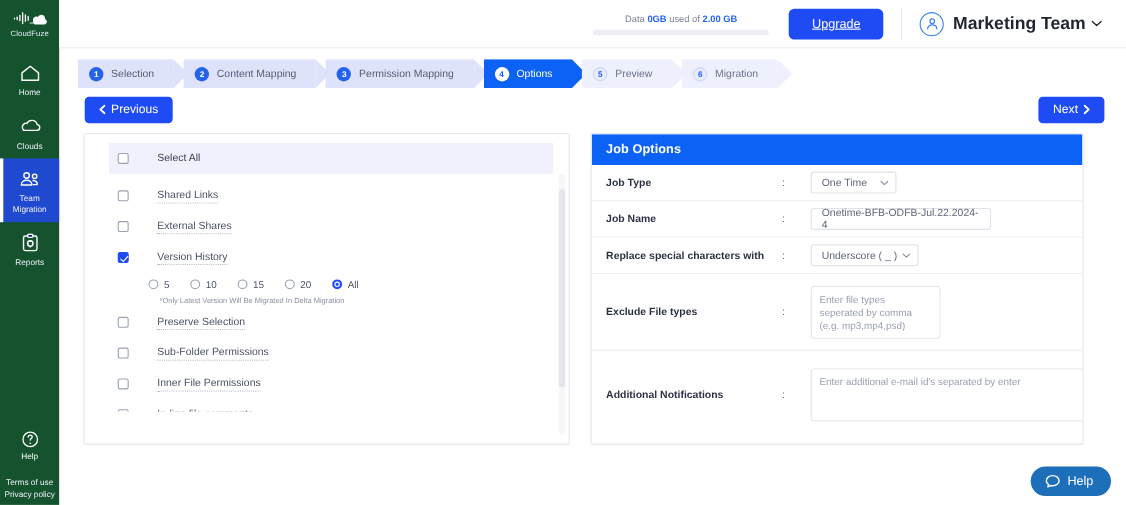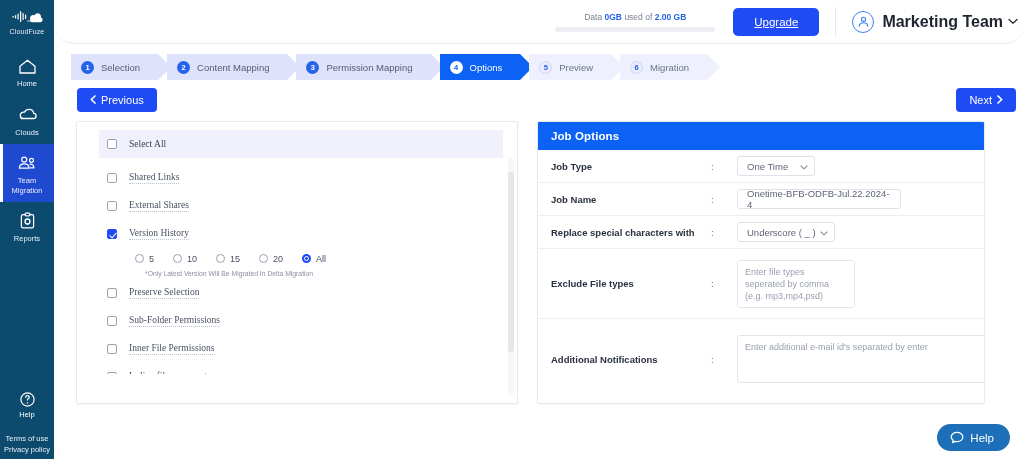--- a/index.html
+++ b/index.html
@@ -7,21 +7,21 @@
     width: 1024px; height: 459px;
     font-family: "Liberation Sans", sans-serif;
     background: #ffffff;
     overflow: hidden;
   }
   .app { position: relative; width: 1024px; height: 459px; display: flex; }
 
   
   .sidebar {
     width: 54px; height: 459px;
-    background: #0c4a6e;
+    background: #14532d;
     color: #ffffff;
     flex: 0 0 54px;
     position: relative;
     display: flex; flex-direction: column;
     align-items: center;
   }
   .logo-block { padding-top: 6px; text-align: center; width: 100%; }
   .logo-mark { height: 20px; display: flex; align-items: center; justify-content: center; }
   .logo-text { font-size: 7px; letter-spacing: .1px; margin-top: 2px; color: #e8eaf6; }
 
@@ -48,21 +48,21 @@
   .help-item .lbl { font-size: 7.5px; margin-top: 1px; }
   .foot-link { font-size: 7.5px; line-height: 11px; color: #eceffb; cursor: pointer; }
 
   
   .main { flex: 1 1 auto; height: 459px; position: relative; background: #ffffff; }
 
   
   .topbar {
     height: 44px; border-bottom: 1px solid #e9ecef;
     display: flex; align-items: center; justify-content: flex-end;
-    padding-right: 6px; background: #fff; border-radius: 20px;
+    padding-right: 22px; background: #fff;
   }
   .data-usage { text-align: center; margin-right: 18px; width: 160px; }
   .data-usage .txt { font-size: 8.5px; color: #7a8194; white-space: nowrap; }
   .data-usage .txt b { color: #2563eb; font-weight: 700; }
   .usage-track {
     height: 5px; border-radius: 4px; background: #eceef3; margin-top: 5px; width: 100%;
   }
   .usage-fill { height: 5px; border-radius: 4px; background: #2563eb; width: 0%; }
   .upgrade-btn {
     background: #1f4bf5; color: #fff; border: none; border-radius: 5px;
@@ -98,21 +98,21 @@
     margin-right: 7px; font-weight: 700; flex: 0 0 13px;
   }
   .step.active { background: #0b62f4; color: #ffffff; }
   .step.active::after { border-left-color: #0b62f4; }
   .step.active .num { background: #ffffff; color: #0b62f4; }
   .step.pending { background: #eef0fd; color: #6a7488; }
   .step.pending::after { border-left-color: #eef0fd; }
   .step.pending .num { background: #e8ecfe; color: #2563eb; border: 1px solid #cdd7fb; }
 
   
-  .navbtns { display: flex; justify-content: space-between; padding: 8px 8px 0 23px; }
+  .navbtns { display: flex; justify-content: space-between; padding: 8px 20px 0 23px; }
   .pill-btn {
     background: #1f4bf5; color: #fff; border: none; border-radius: 4px;
     font-size: 11px; padding: 6px 13px; cursor: pointer; display: flex; align-items: center;
     font-family: "Liberation Sans", sans-serif;
   }
   .pill-btn .chev { font-size: 9px; }
   .pill-btn .chev.l { margin-right: 5px; }
   .pill-btn .chev.r { margin-left: 5px; }
 
   
@@ -140,22 +140,22 @@
     width: 10px; height: 10px; border: 1px solid #9aa1b1; border-radius: 2px;
     background: #fff; flex: 0 0 10px; position: relative;
   }
   .cb.checked { background: #1f4bf5; border-color: #1f4bf5; }
   .cb.checked::after {
     content: ""; position: absolute; left: 2.5px; top: 0.6px;
     width: 3px; height: 6px; border: solid #fff; border-width: 0 1.4px 1.4px 0;
     transform: rotate(42deg);
   }
   .opt-label {
-    font-size: 9.5px; color: #4a5164; margin-left: 12px;
-    border-bottom: 1px dotted #b9bfcc; padding-bottom: 1px; font-family: Liberation Serif, serif;
+    font-size: 9.5px; color: #4a5164; margin-left: 26px;
+    border-bottom: 1px dotted #b9bfcc; padding-bottom: 1px;
   }
   .opt-row.selectall .opt-label { border-bottom: none; color: #3b4254; }
 
   .radio-row { display: flex; align-items: center; padding-left: 36px; height: 17px; }
   .radio-item { display: flex; align-items: center; margin-right: 19px; cursor: pointer; }
   .rb {
     width: 9px; height: 9px; border-radius: 50%; border: 1.2px solid #9aa1b1;
     background: #fff; flex: 0 0 9px; position: relative;
   }
   .rb.sel { border-color: #1f4bf5; border-width: 2.2px; background: #1f4bf5; }

